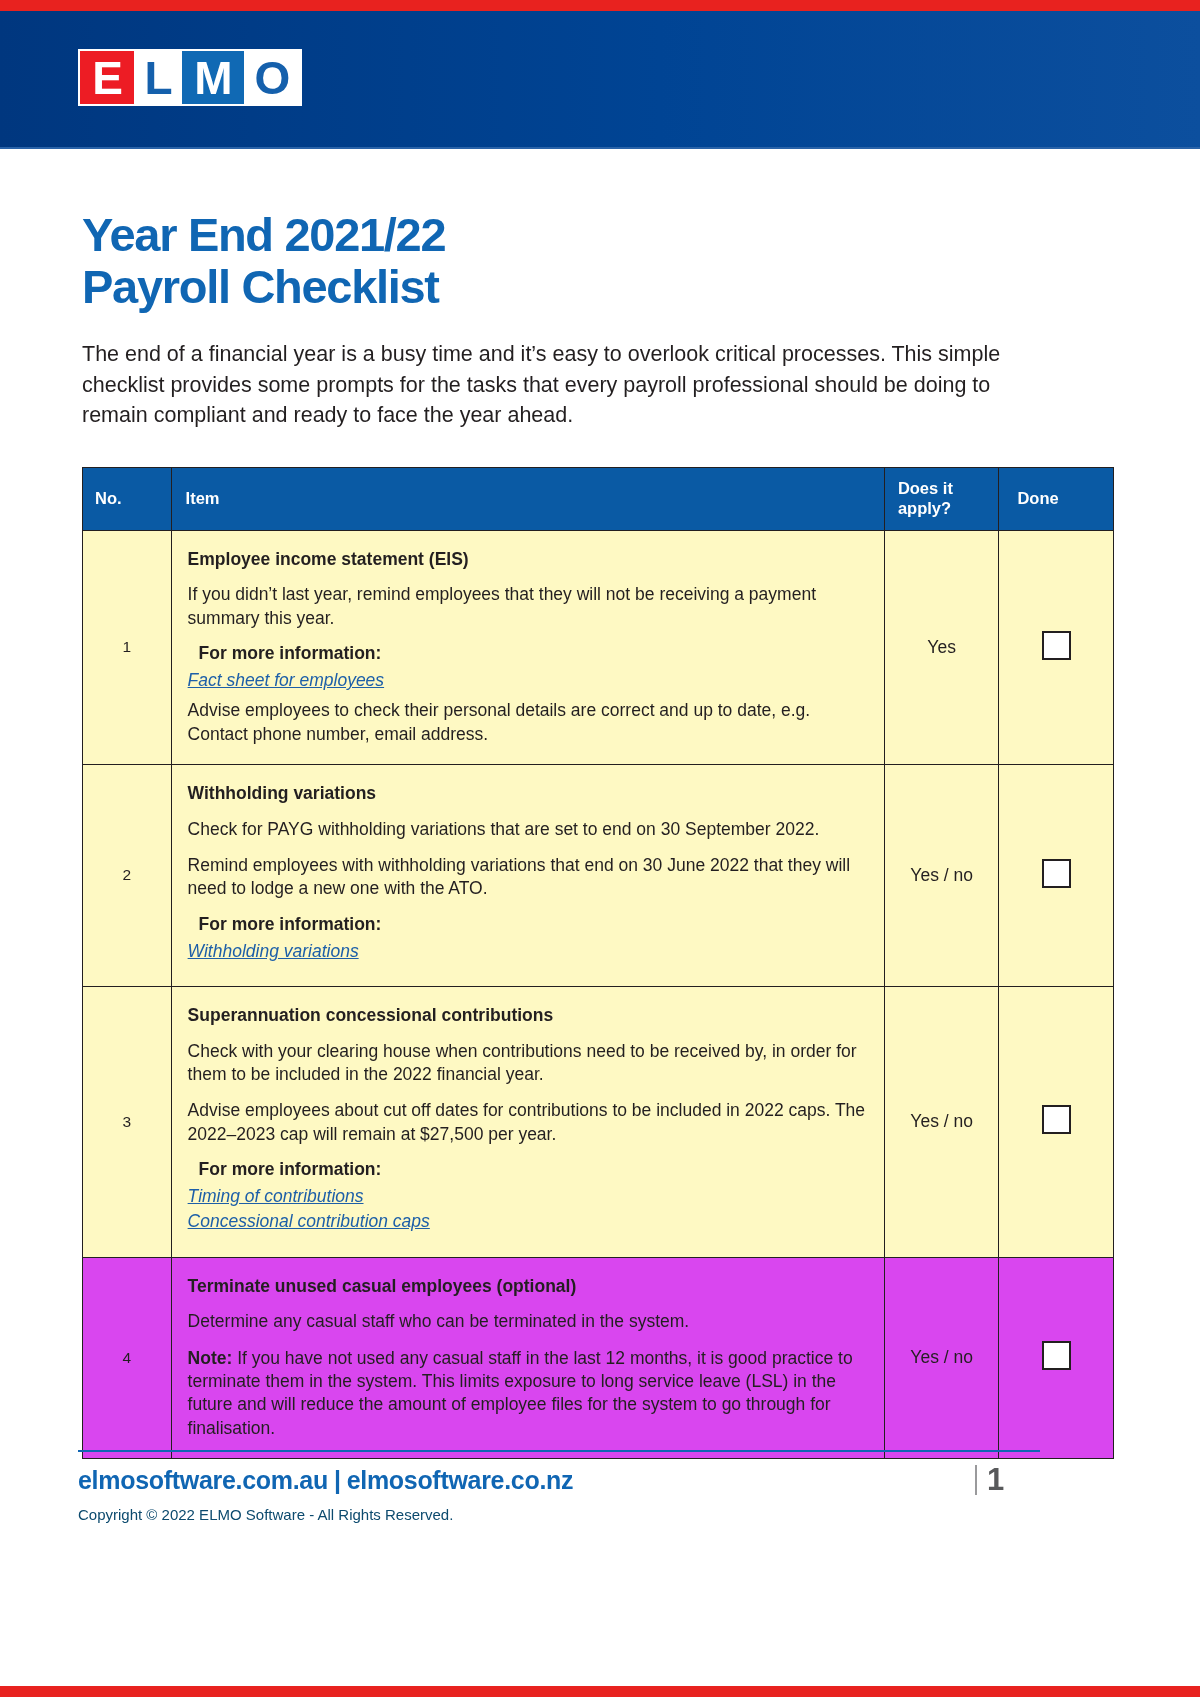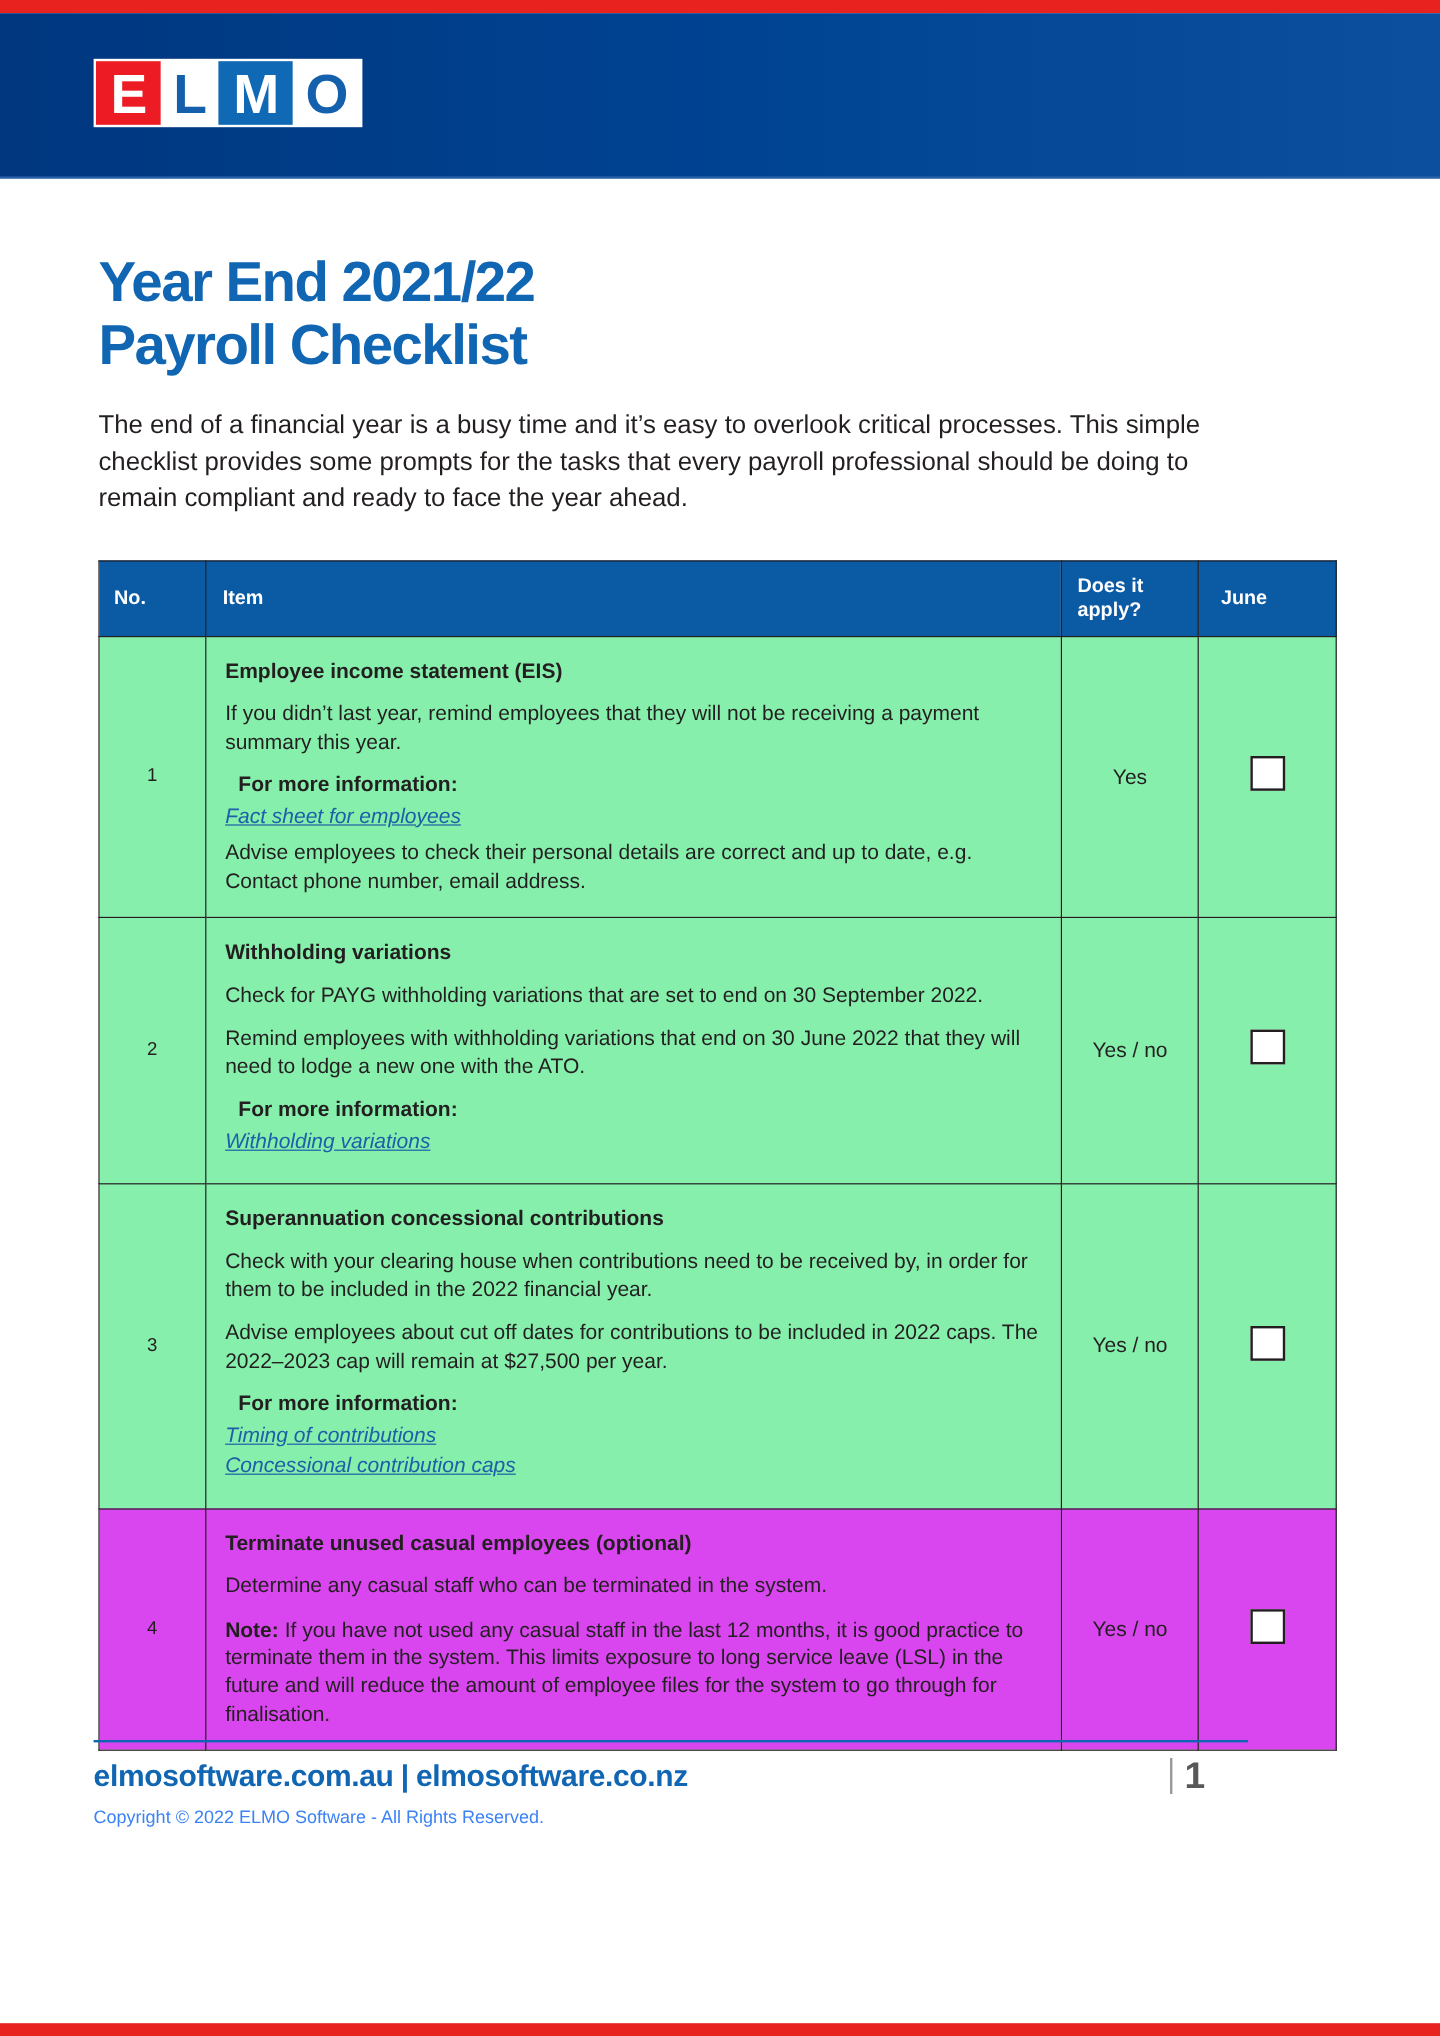--- a/index.html
+++ b/index.html
@@ -106,21 +106,21 @@
     text-align: left;
     padding: 11px 14px;
     border-color: #0a5aa4;
     line-height: 1.2;
   }
   thead th.th-no      { width: 82px; padding-left: 12px; }
   thead th.th-item    { width: 660px; }
   thead th.th-apply   { width: 106px; padding-left: 13px; }
   thead th.th-done    { width: 106px; padding-left: 18px; }
 
-  tbody td { background: #86efac; }
+  tbody td { background: #fef9c3; }
   tbody tr.row-alt td { background: #d946ef; }
 
   td.cell-no {
     text-align: center;
     font-size: 15.5px;
     color: #231f20;
     font-weight: normal;
   }
   td.cell-item { padding: 14px 16px 16px 16px; }
   td.cell-apply {
@@ -181,21 +181,21 @@
     top: 1466px; left: 78px;
     color: #1066b3;
     font-size: 25px;
     font-weight: bold;
     letter-spacing: -0.3px;
   }
   .footer-sites .sep { color: #1066b3; font-weight: bold; padding: 0 6px; }
   .footer-copy {
     position: absolute;
     top: 1506px; left: 78px;
-    color: #3b82f6;
+    color: #0c4a6e;
     font-size: 15px;
   }
   .footer-pagewrap {
     position: absolute;
     top: 1462px; left: 975px;
     display: flex;
     align-items: center;
     gap: 10px;
   }
   .footer-pipe {
@@ -240,21 +240,21 @@
 
   <table class="checklist-table">
     <thead>
       <tr>
         <th class="th-no">No.</th>
         <th class="th-item">Item</th>
         <th class="th-apply">
           <span>Does it</span><br>
           <span>apply?</span>
         </th>
-        <th class="th-done">June</th>
+        <th class="th-done">Done</th>
       </tr>
     </thead>
     <tbody>
 
       <tr>
         <td class="cell-no">1</td>
         <td class="cell-item">
           <div class="item-title">Employee income statement (EIS)</div>
           <p class="item-para">If you didn’t last year, remind employees that they will not be receiving a payment summary this year.</p>
           <div class="item-label">For more information:</div>

